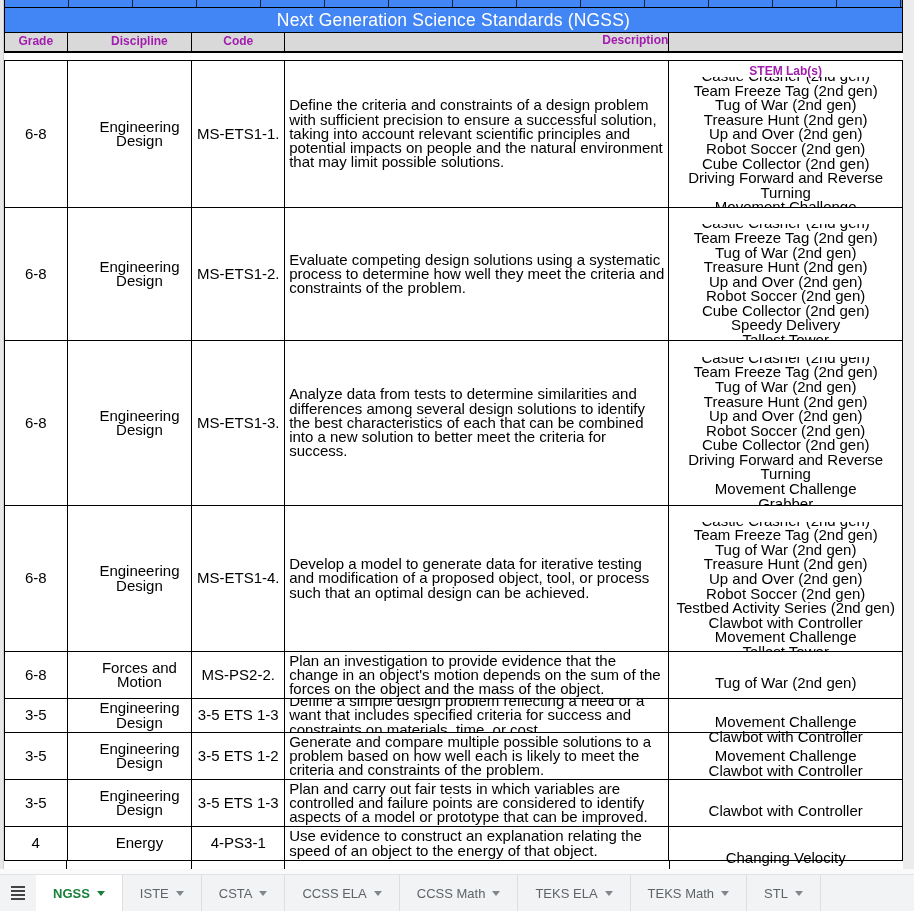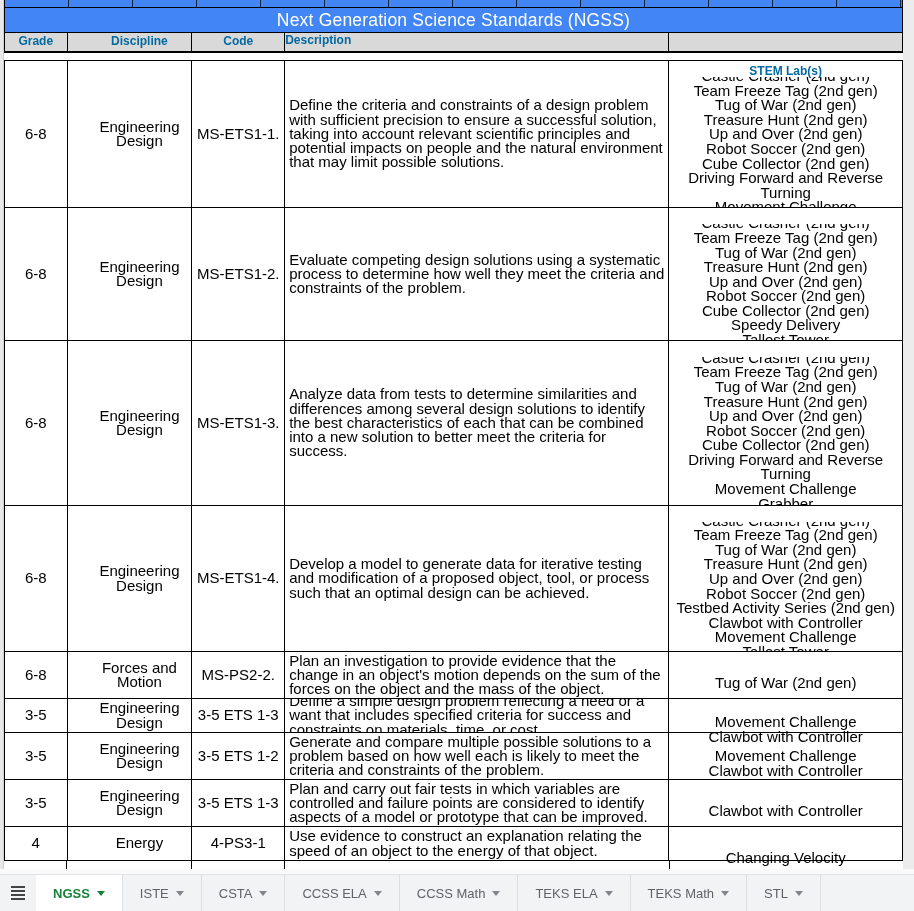--- a/index.html
+++ b/index.html
@@ -10,21 +10,21 @@
 
   
   .strip-top { height:7px; background:#4285f4; border-left:1px solid #000; border-right:1px solid #000; position:relative; overflow:hidden; }
   .strip-ticks { position:absolute; inset:0;
     background:repeating-linear-gradient(90deg, transparent 0, transparent 63px, rgba(0,0,0,.75) 63px, rgba(0,0,0,.75) 64px); }
 
   .title-bar { height:26px; background:#4285f4; color:#fff; font-size:17.5px; text-align:center; line-height:25px;
     border:1px solid #000; border-bottom:1px solid #000; letter-spacing:.2px; }
 
   .header-row { display:flex; height:20px; background:#d9d9d9; border-left:1px solid #000; border-right:1px solid #000; border-bottom:2px solid #000; }
-  .hcell { font-weight:bold; font-size:12px; line-height:17px; text-align:center; border-right:1px solid #000; color:#0369a1; }
+  .hcell { font-weight:bold; font-size:12px; line-height:17px; text-align:center; border-right:1px solid #000; color:#a21caf; }
   .hcell:last-child { border-right:none; }
 
   .freeze-gap { height:7px; background:#fff; }
 
   .rows { border-top:1px solid #000; border-left:1px solid #000; border-right:1px solid #000; background:#fff; }
   .row { display:flex; border-bottom:1px solid #000; background:#fff; }
   .cell { border-right:1px solid #000; display:flex; align-items:center; justify-content:center;
     text-align:center; font-size:15px; line-height:14.4px; color:#000; overflow:hidden; }
   .cell:last-child { border-right:none; }
   .c-grade { width:64px; }
@@ -60,21 +60,21 @@
     <div class="strip-top">
       <div class="strip-ticks"></div>
     </div>
 
     <div class="title-bar">Next Generation Science Standards (NGSS)</div>
 
     <div class="header-row">
       <div class="hcell c-grade">Grade</div>
       <div class="hcell c-disc">Discipline</div>
       <div class="hcell c-code">Code</div>
-      <div class="hcell c-desc" style="justify-content:center;text-align:left;padding:0;">Description</div>
+      <div class="hcell c-desc" style="justify-content:center;text-align:right;padding:0;">Description</div>
       <div class="hcell c-labs">STEM Lab(s)</div>
     </div>
 
     <div class="freeze-gap"></div>
 
     <div class="rows" id="rows">
   <div class="row" style="height: 147px;">
     <div class="cell c-grade">6-8</div>
     <div class="cell c-disc">Engineering Design</div>
     <div class="cell c-code">MS-ETS1-1.</div>

